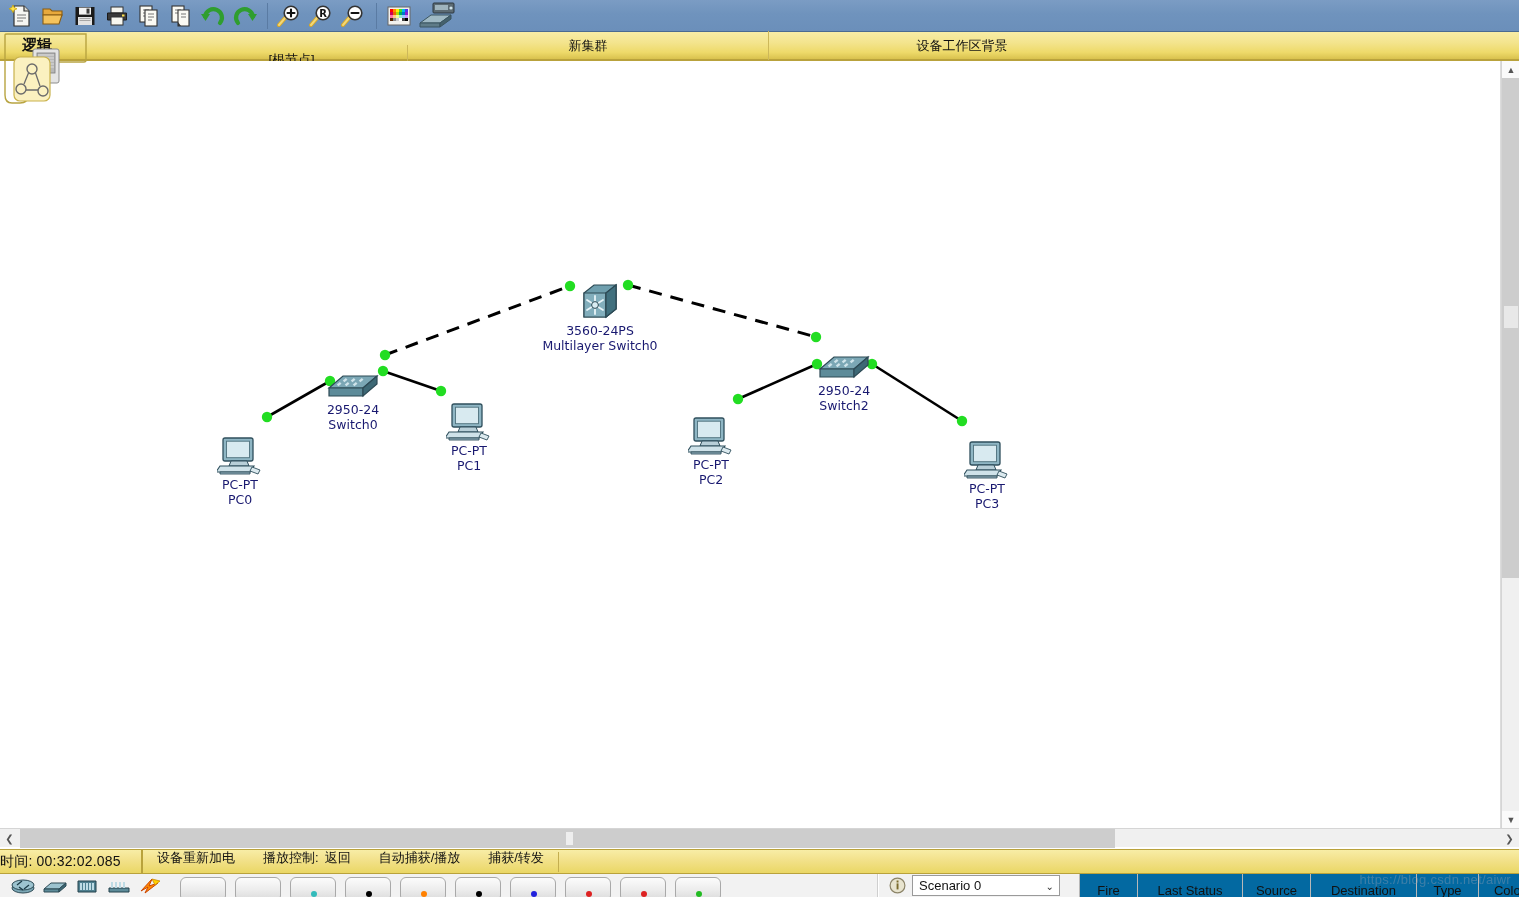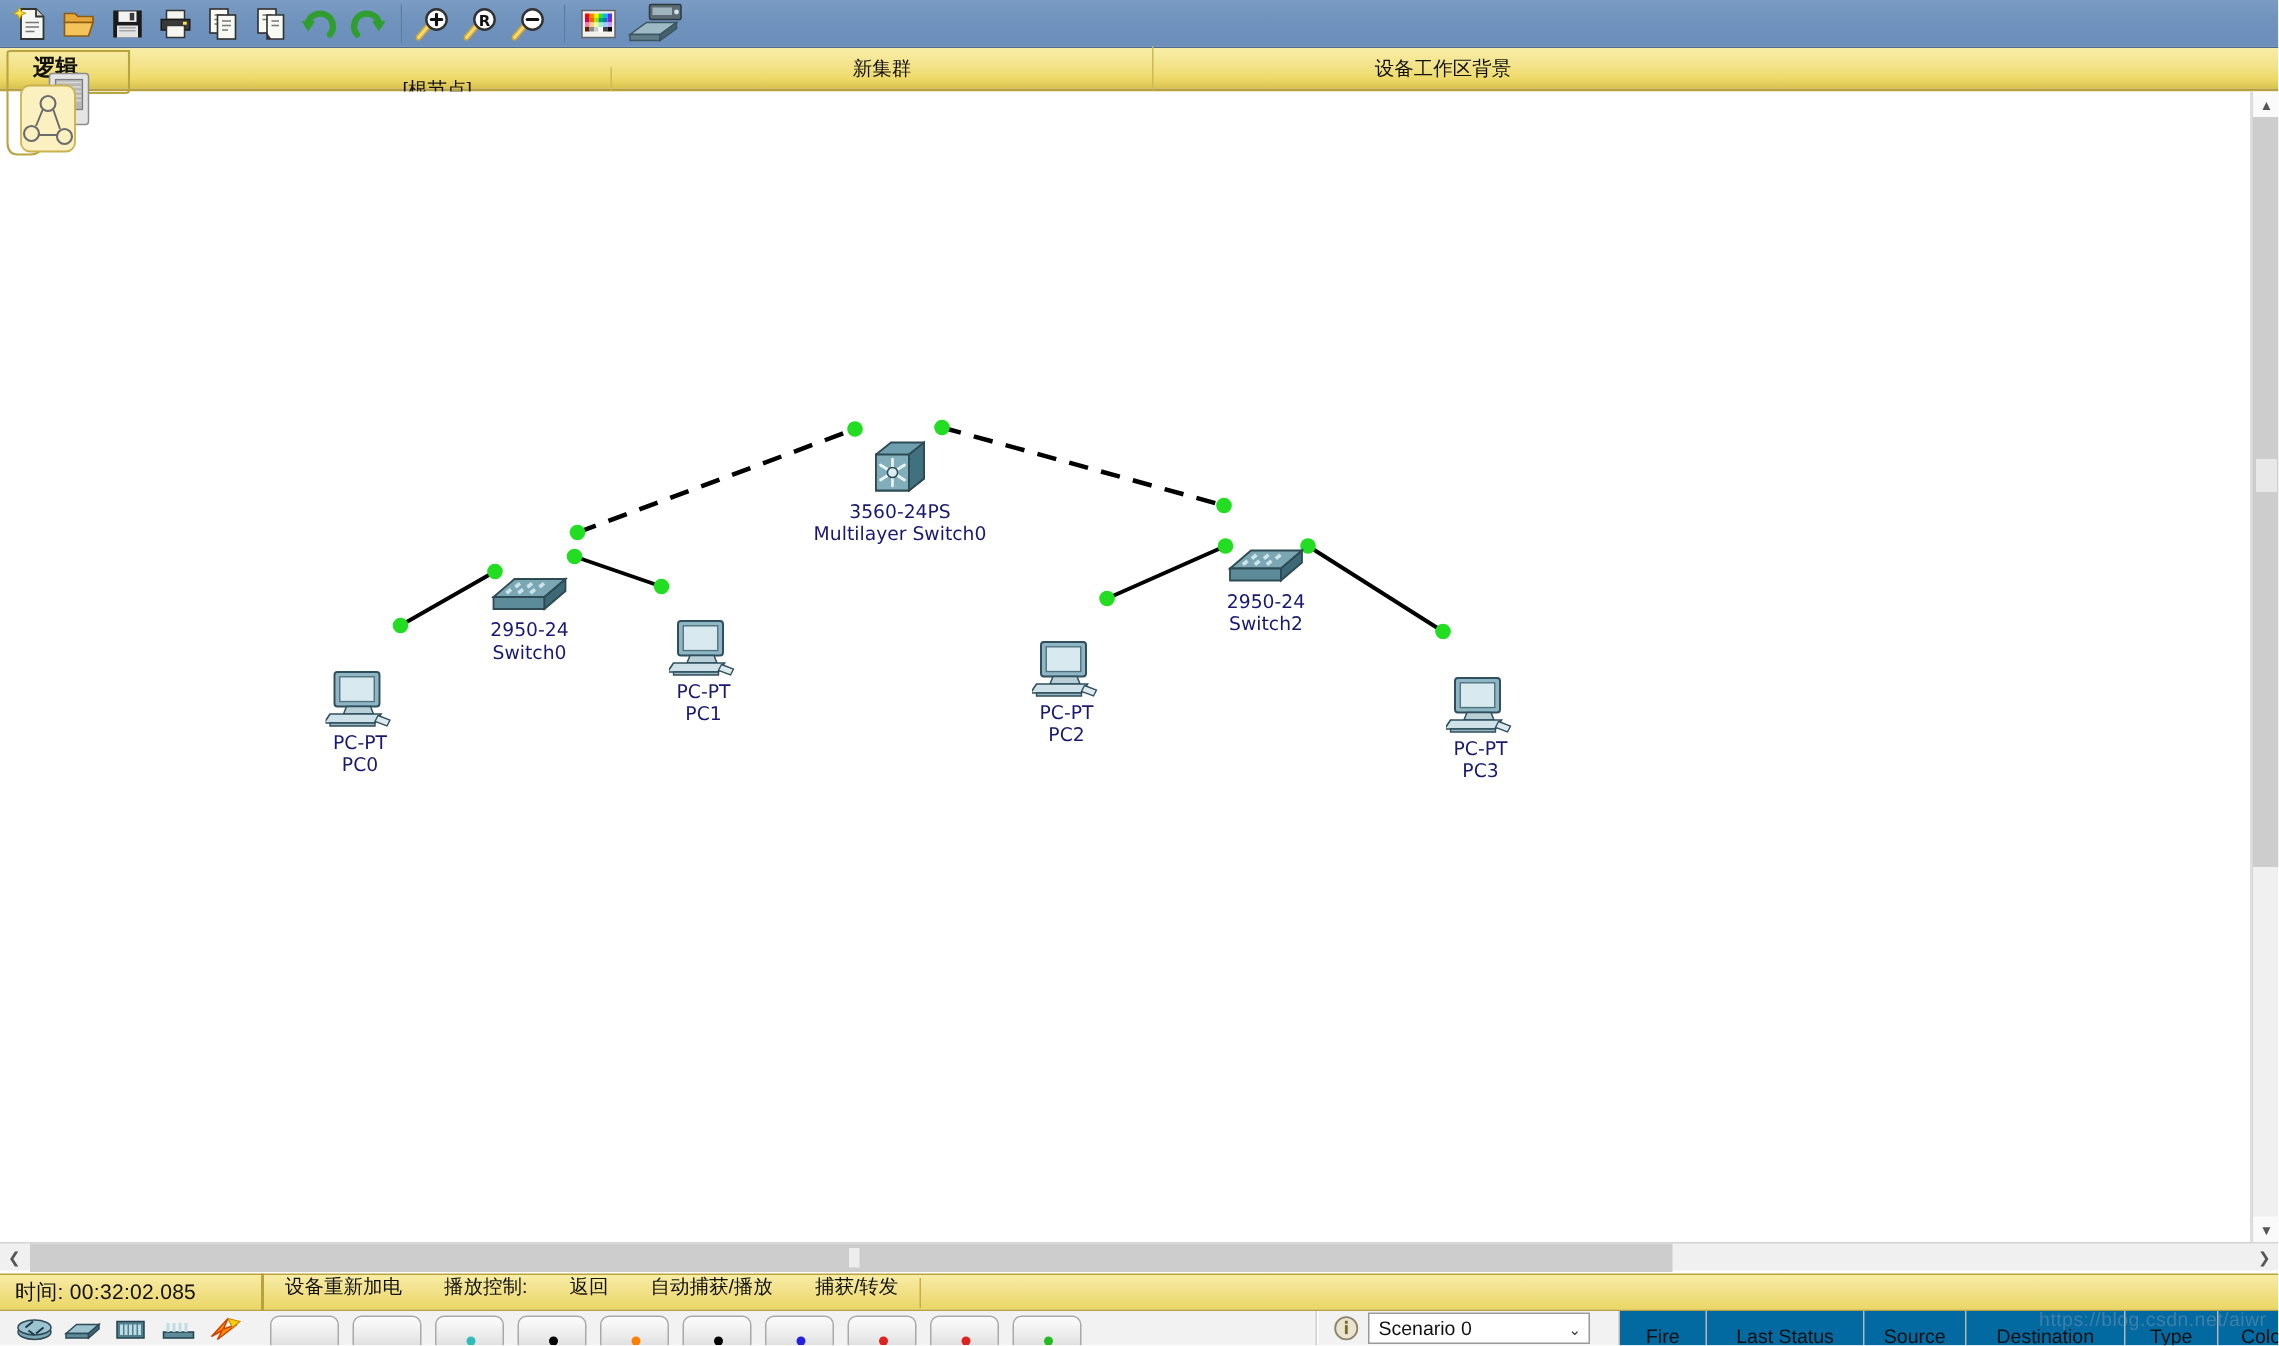--- a/index.html
+++ b/index.html
@@ -174,22 +174,22 @@
     width: 1519px; height: 25px;
     background: linear-gradient(180deg, #f8eda6 0%, #f2e18a 45%, #ead765 100%);
     border-top: 1px solid #b9a23c;
     border-bottom: 1px solid #b9a23c;
     display: flex;
     align-items: center;
     font-size: 13px;
     color: #111;
   }
   .sb-time {
-    width: 176px; height: 25px;
-    display:flex; align-items:center; padding-left: 10px;
+    width: 143px; height: 25px;
+    display:flex; align-items:center; padding-left: 0;
     border-right: 2px solid #b9a23c;
     font-size: 14px;
     letter-spacing: .2px;
   }
   .sb-item {
     height: 25px; display:flex; align-items:flex-start;
     padding: 0 14px;
     cursor: pointer;
     white-space: nowrap;
   }
@@ -475,21 +475,21 @@
           <circle cx="267" cy="356" r="5.2" fill="#22dd22"></circle>
           <circle cx="330" cy="320" r="5.2" fill="#22dd22"></circle>
           <circle cx="383" cy="310" r="5.2" fill="#22dd22"></circle>
           <circle cx="441" cy="330" r="5.2" fill="#22dd22"></circle>
           <circle cx="738" cy="338" r="5.2" fill="#22dd22"></circle>
           <circle cx="817" cy="303" r="5.2" fill="#22dd22"></circle>
           <circle cx="872" cy="303" r="5.2" fill="#22dd22"></circle>
           <circle cx="962" cy="360" r="5.2" fill="#22dd22"></circle>
         </g>
     </svg>
-    <div id="devices-layer" style="position:absolute;left:0;top:12px;width:1501px;height:767px;">
+    <div id="devices-layer" style="position:absolute;left:0;top:2px;width:1501px;height:767px;">
         <div class="device" style="left: 600px; top: 218px;">
           <div class="icon-wrap">
             <svg width="44" height="42" viewBox="0 0 44 42">
     <path d="M6 12 L16 4 L38 4 L38 28 L28 36 L6 36 Z" fill="#6f9fae" stroke="#2d4a55" stroke-width="1.2"></path>
     <path d="M6 12 L28 12 L28 36 L6 36 Z" fill="#82aebc" stroke="#2d4a55" stroke-width="1.2"></path>
     <path d="M28 12 L38 4 L38 28 L28 36 Z" fill="#4a7embed" stroke="#2d4a55" stroke-width="1.2"></path>
     <path d="M28 12 L38 4 L38 28 L28 36 Z" fill="#41707e" stroke="#2d4a55" stroke-width="1.2"></path>
     <g stroke="#e8f4f8" stroke-width="1.8" stroke-linecap="round">
       <path d="M17 24 L17 15"></path>
                 <path d="M17 24 L17 33"></path>
@@ -615,21 +615,21 @@
       <div class="hs-grip"></div>
     </div>
     <div class="hs-arrow right">❯</div>
   </div>
 
   <div class="statusbar">
     <div class="sb-time">时间: 00:32:02.085</div>
     <div class="sb-item">
       <span>设备重新加电</span>
     </div>
-    <div class="sb-item" style="gap:28px">
+    <div class="sb-item" style="gap:6px">
       <span>播放控制:</span>
       <span style="">返回</span>
     </div>
     <div class="sb-item">
       <span>自动捕获/播放</span>
     </div>
     <div class="sb-item">
       <span>捕获/转发</span>
     </div>
     <div class="sb-sep"></div>

